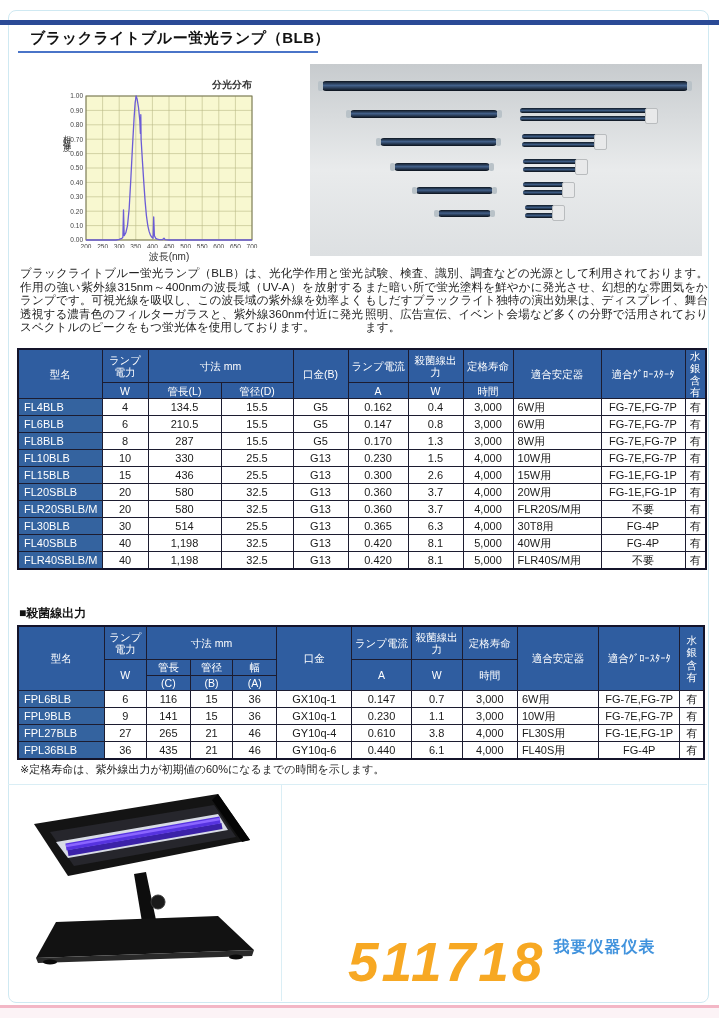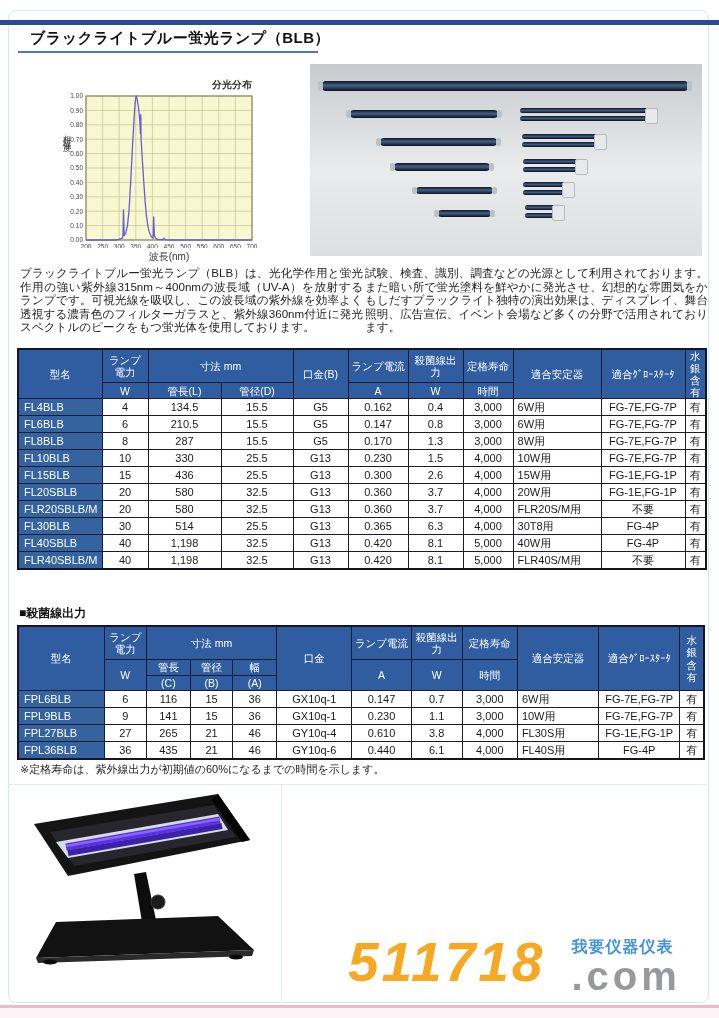--- a/index.html
+++ b/index.html
@@ -60,21 +60,21 @@
   .section-heading{position:absolute;left:19px;top:605px;font-size:12px;font-weight:bold;color:#111;}
   .note{position:absolute;left:20px;top:762px;font-size:11px;color:#222;}
 
   
   .divider-h{position:absolute;left:8px;top:784px;width:699px;height:1px;background:#daeef5;}
   .divider-v{position:absolute;left:281px;top:784px;width:1px;height:217px;background:#daeef5;}
   .stand-wrap{position:absolute;left:22px;top:790px;width:248px;height:175px;}
   .stand-caption{position:absolute;left:53px;top:966px;font-size:11.5px;line-height:13.5px;color:#222;}
 
   
-  .logo{position:absolute;left:348px;top:931px;display:flex;align-items:flex-start;gap:18px;}
+  .logo{position:absolute;left:348px;top:931px;display:flex;align-items:flex-start;}
   .logo-num{font-size:55px;font-weight:bold;font-style:italic;color:#f7a823;
             letter-spacing:3px;line-height:62px;}
   .logo-right{margin-left:8px;display:flex;flex-direction:column;align-items:flex-start;}
   .logo-tag{font-size:16px;font-weight:bold;color:#4193dd;letter-spacing:1px;line-height:20px;margin-top:6px;}
   .logo-com{font-size:40px;font-weight:bold;color:#97999c;letter-spacing:4px;line-height:38px;}
 
   .pink-line{position:absolute;left:0;top:1005px;width:719px;height:3px;background:#f3b7c6;}
   .pink-bg{position:absolute;left:0;top:1008px;width:719px;height:10px;background:#fcf3f6;}
 </style>
 </head>
@@ -490,19 +490,18 @@
       <polygon points="14,168 232,160 230,166 16,173" fill="#2a2a2a"></polygon>
       <ellipse cx="28" cy="172" rx="7" ry="2.5" fill="#0a0a0a"></ellipse>
       <ellipse cx="214" cy="167" rx="7" ry="2.5" fill="#0a0a0a"></ellipse>
     </svg>
   </div>
 
   <div class="logo">
     <span class="logo-num">511718</span>
     <span class="logo-right">
       <span class="logo-tag">我要仪器仪表</span>
-      <span class="logo-com">.com</span>
     </span>
   </div>
 
   <div class="pink-line"></div>
   <div class="pink-bg"></div>
 </div>
 
 </body></html>

